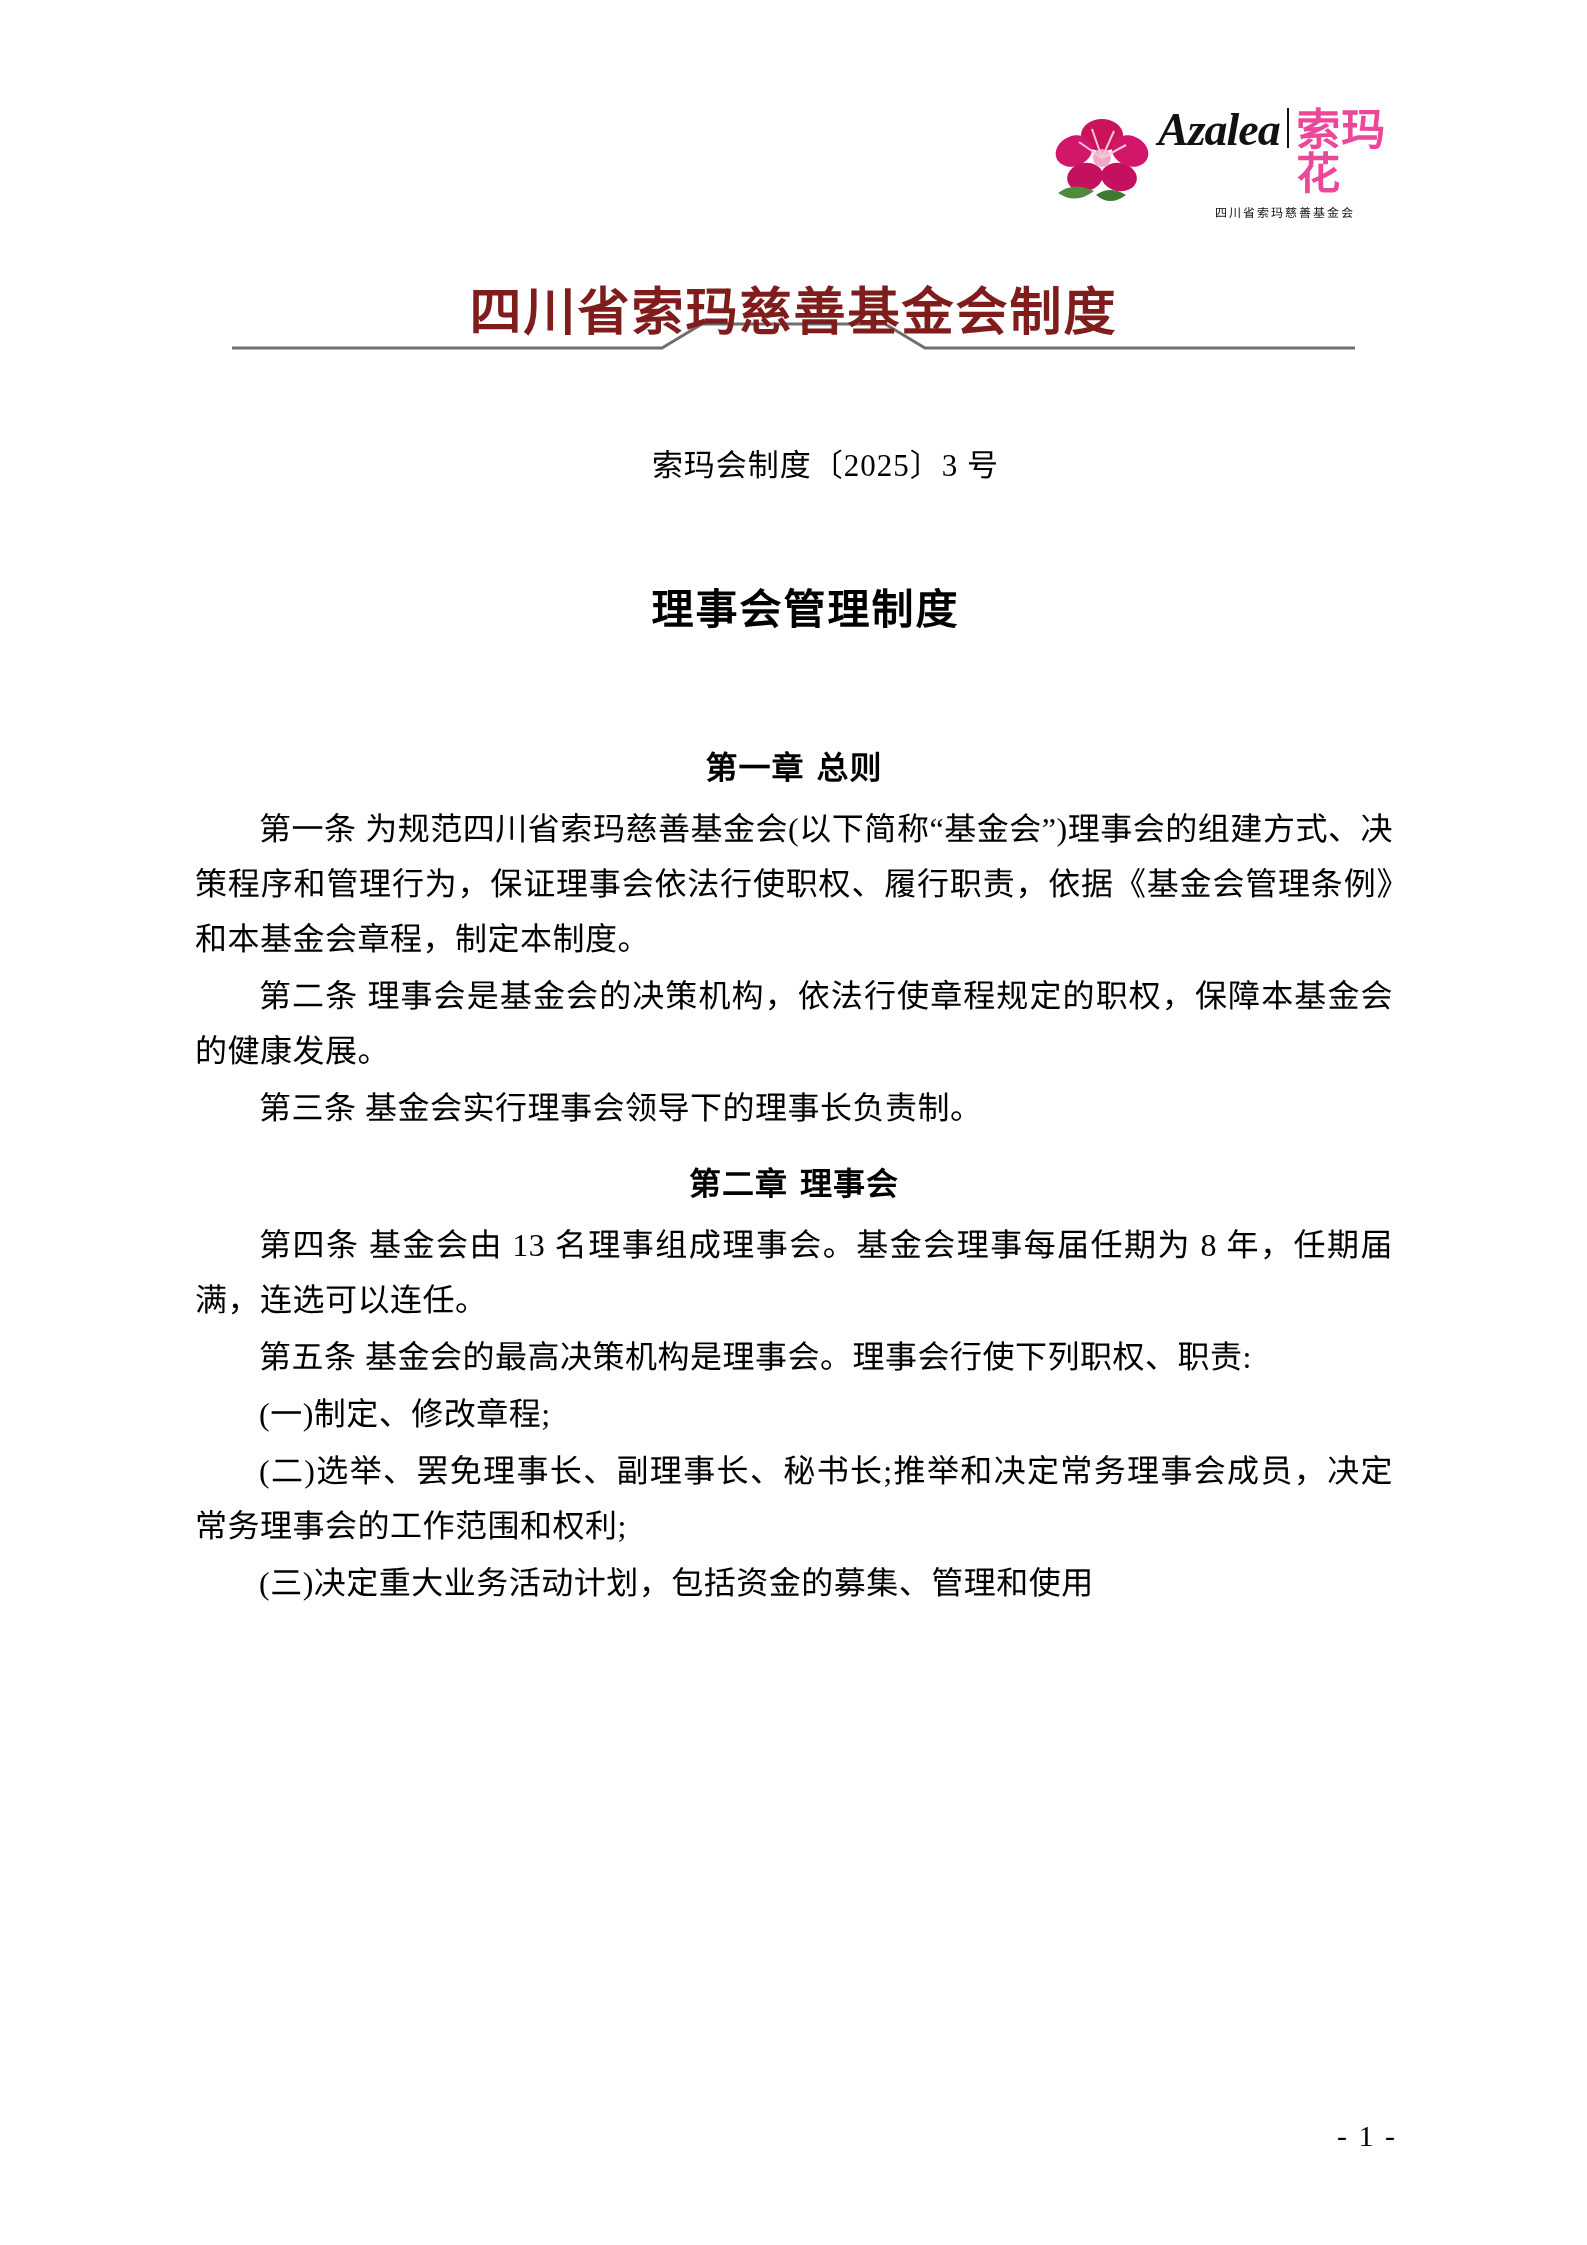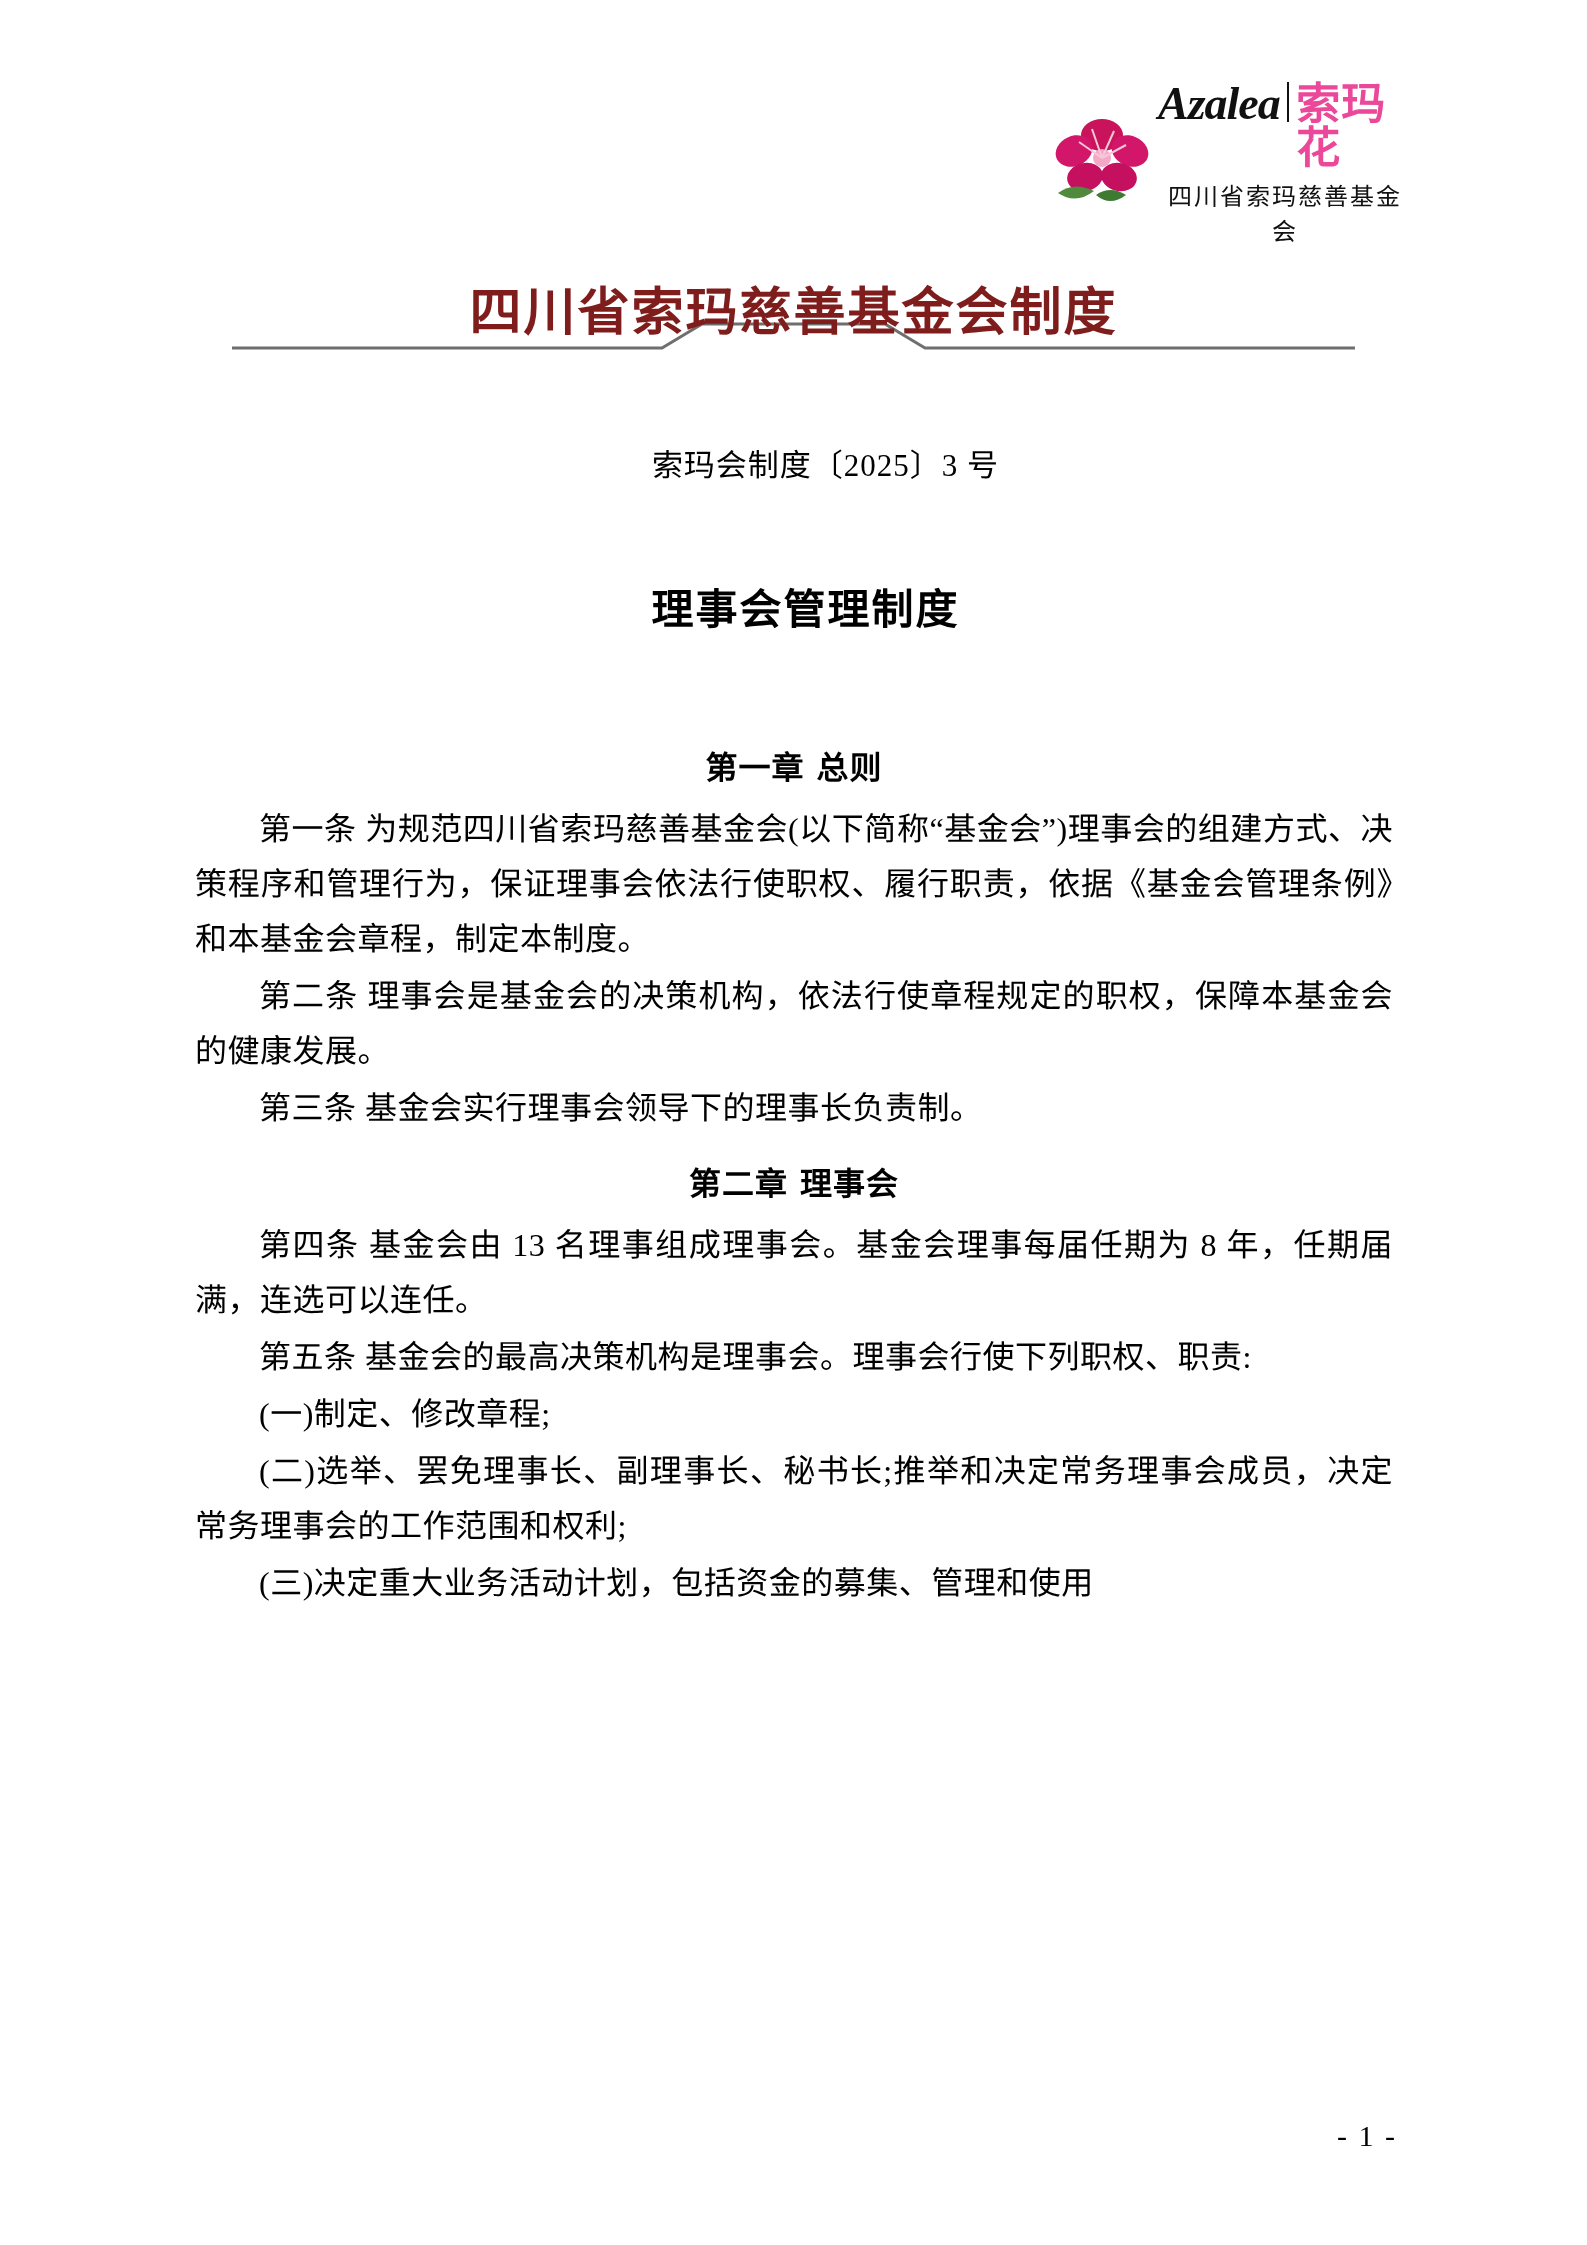--- a/index.html
+++ b/index.html
@@ -75,21 +75,21 @@
   }
   .logo-cn {
     font-family: "DejaVu Sans", sans-serif;
     font-weight: bold;
     font-size: 44px;
     color: #ec4899;
     letter-spacing: 1px;
   }
   .logo-sub {
     font-family: "DejaVu Sans", sans-serif;
-    font-size: 24px;
+    font-size: 12px;
     color: #111111;
     letter-spacing: 2px;
     margin-top: 7px;
     text-align: center;
   }
 
   
   .head-rule {
     position: absolute;
     left: 232px;

